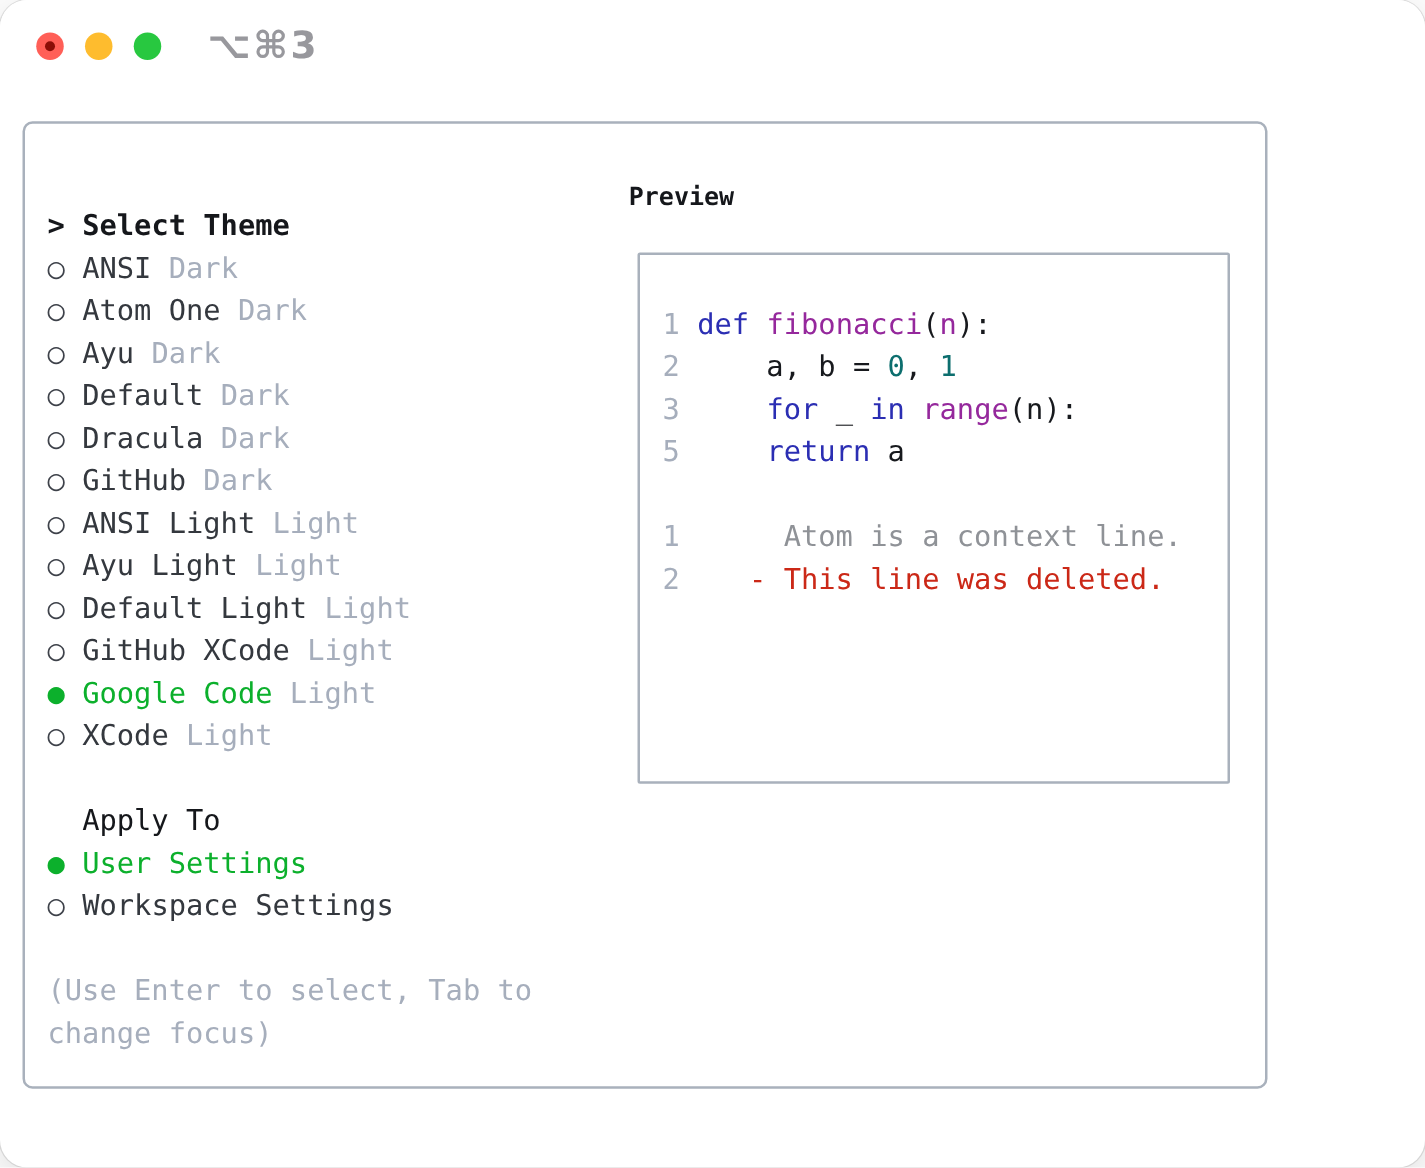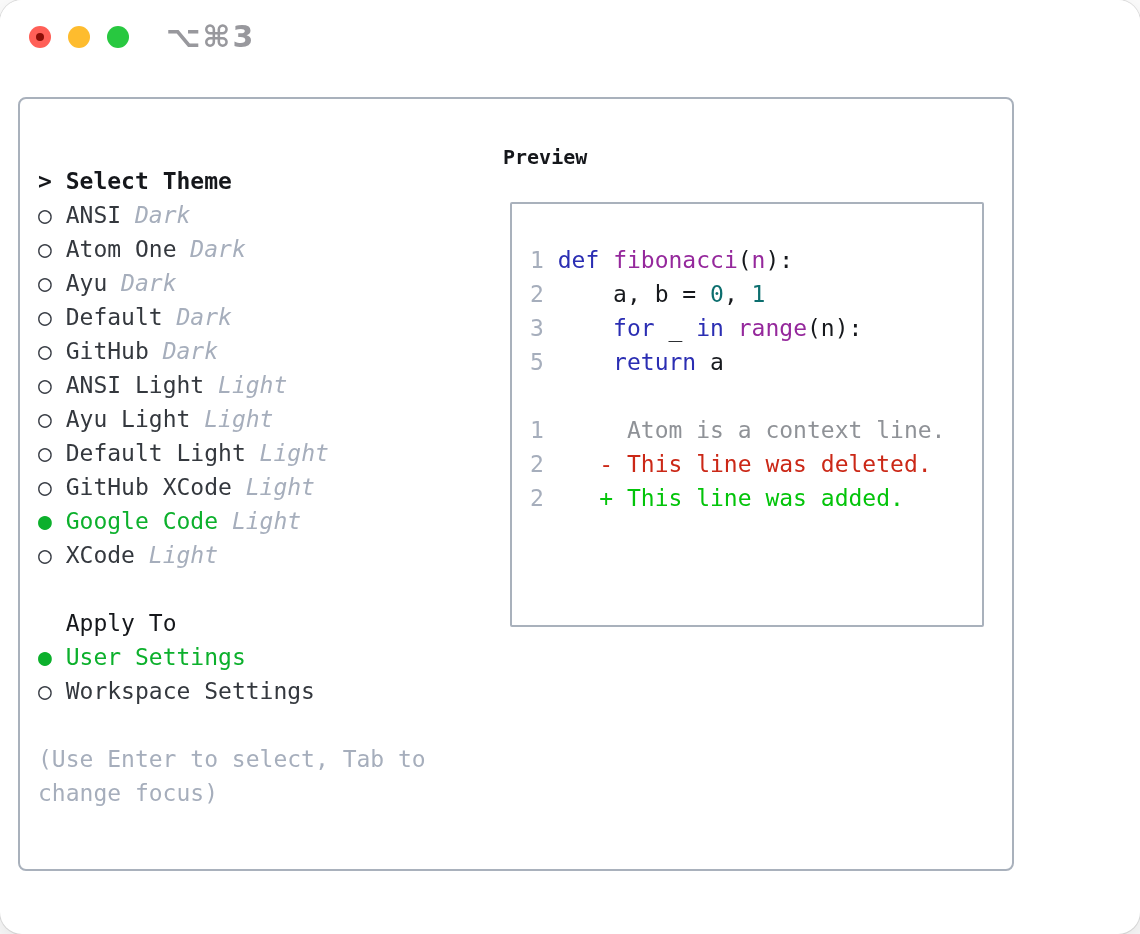--- a/index.html
+++ b/index.html
@@ -41,21 +41,21 @@
     position:absolute;left:490px;top:103px;width:474px;height:425px;
     border:2px solid var(--border);border-radius:2px;background:#ffffff;
     padding:39px 0 0 18px;overflow:hidden;
   }
   
   .s-prompt{font-weight:bold;color:var(--black);}
   .s-title{font-weight:bold;color:var(--black);}
   .s-sub{color:var(--black);}
   .s-name{color:var(--name);}
   .s-mark{color:var(--mark);}
-  .s-dim{color:var(--dim);font-style:italic;}
+  .s-dim{color:var(--dim);}
   .s-sel{color:var(--selgreen);}
   .s-help{color:var(--dim);}
   .s-pl{color:var(--pl);}
   .s-kw{color:var(--kw);}
   .s-fn{color:var(--fn);}
   .s-num{color:var(--numc);}
   .s-lnum{color:var(--dim);}
   .s-ctx{color:var(--ctx);}
   .s-del{color:var(--del);}
   .s-add{color:var(--add);}
@@ -71,20 +71,21 @@
     <div class="win-title">⌥⌘3</div>
   </div>
 
   <div class="panel">
     <div class="left-list">
         <div class="tline"><span class="s-prompt">&gt;</span><span class="s-pl"> </span><span class="s-title">Select Theme</span></div>
         <div class="tline"><span class="s-mark">○</span><span class="s-pl"> </span><span class="s-name">ANSI </span><span class="s-dim">Dark</span></div>
         <div class="tline"><span class="s-mark">○</span><span class="s-pl"> </span><span class="s-name">Atom One </span><span class="s-dim">Dark</span></div>
         <div class="tline"><span class="s-mark">○</span><span class="s-pl"> </span><span class="s-name">Ayu </span><span class="s-dim">Dark</span></div>
         <div class="tline"><span class="s-mark">○</span><span class="s-pl"> </span><span class="s-name">Default </span><span class="s-dim">Dark</span></div>
+        <div class="tline"><span class="s-mark">○</span><span class="s-pl"> </span><span class="s-name">Dracula </span><span class="s-dim">Dark</span></div>
         <div class="tline"><span class="s-mark">○</span><span class="s-pl"> </span><span class="s-name">GitHub </span><span class="s-dim">Dark</span></div>
         <div class="tline"><span class="s-mark">○</span><span class="s-pl"> </span><span class="s-name">ANSI Light </span><span class="s-dim">Light</span></div>
         <div class="tline"><span class="s-mark">○</span><span class="s-pl"> </span><span class="s-name">Ayu Light </span><span class="s-dim">Light</span></div>
         <div class="tline"><span class="s-mark">○</span><span class="s-pl"> </span><span class="s-name">Default Light </span><span class="s-dim">Light</span></div>
         <div class="tline"><span class="s-mark">○</span><span class="s-pl"> </span><span class="s-name">GitHub XCode </span><span class="s-dim">Light</span></div>
         <div class="tline"><span class="s-sel">●</span><span class="s-pl"> </span><span class="s-sel">Google Code </span><span class="s-dim">Light</span></div>
         <div class="tline"><span class="s-mark">○</span><span class="s-pl"> </span><span class="s-name">XCode </span><span class="s-dim">Light</span></div>
         <div class="tline"></div>
         <div class="tline"><span class="s-pl">  </span><span class="s-sub">Apply To</span></div>
         <div class="tline"><span class="s-sel">●</span><span class="s-pl"> </span><span class="s-sel">User Settings</span></div>
@@ -95,16 +96,15 @@
       </div>
     <div class="preview-title">Preview</div>
     <div class="preview-box">
         <div class="tline"><span class="s-lnum">1</span><span class="s-pl"> </span><span class="s-kw">def</span><span class="s-pl"> </span><span class="s-fn">fibonacci</span><span class="s-pl">(</span><span class="s-fn">n</span><span class="s-pl">):</span></div>
         <div class="tline"><span class="s-lnum">2</span><span class="s-pl">     a, b = </span><span class="s-num">0</span><span class="s-pl">, </span><span class="s-num">1</span></div>
         <div class="tline"><span class="s-lnum">3</span><span class="s-pl">     </span><span class="s-kw">for</span><span class="s-pl"> _ </span><span class="s-kw">in</span><span class="s-pl"> </span><span class="s-fn">range</span><span class="s-pl">(n):</span></div>
         <div class="tline"><span class="s-lnum">5</span><span class="s-pl">     </span><span class="s-kw">return</span><span class="s-pl"> a</span></div>
         <div class="tline"></div>
         <div class="tline"><span class="s-lnum">1</span><span class="s-pl">      </span><span class="s-ctx">Atom is a context line.</span></div>
         <div class="tline"><span class="s-lnum">2</span><span class="s-pl">    </span><span class="s-del">- This line was deleted.</span></div>
-        <div class="tline"><span class="s-lnum">2</span><span class="s-pl">    </span><span class="s-add">+ This line was added.</span></div>
       </div>
   </div>
 </div>
 
 </body></html>

